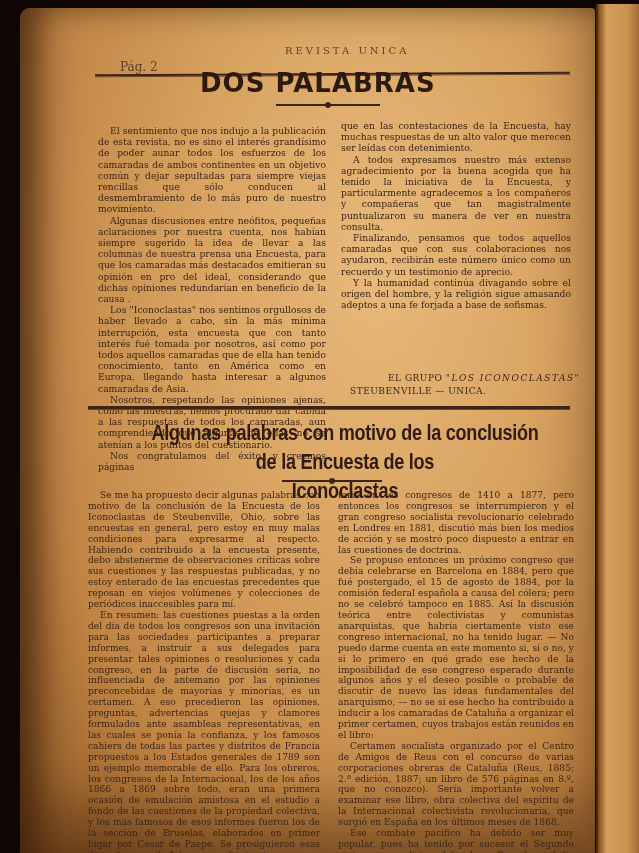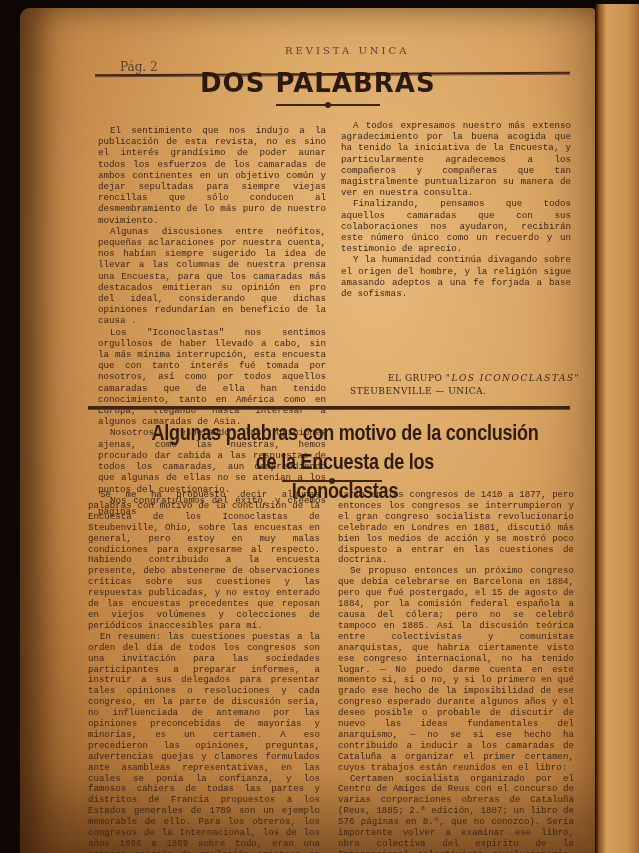--- a/index.html
+++ b/index.html
@@ -44,21 +44,20 @@
     .orn {
       position: absolute; height: 2px; background: #3a2416;
     }
     .orn::after {
       content: ""; position: absolute; left: 50%; top: -2px; width: 6px; height: 6px;
       margin-left: -3px; border-radius: 50%; background: #3a2416;
     }
     .col {
       position: absolute; font-size: 9.2px; line-height: 11.2px; color: #3b2618;
       text-align: justify;
-      font-family: Liberation Mono, monospace;
     }
     .col p { margin: 0; text-indent: 12px; }
     .col p.noindent { text-indent: 0; }
     .sig {
       position: absolute; font-size: 9px; color: #3b2618; letter-spacing: 0.5px;
     }
     .sig i { font-style: italic; letter-spacing: 1.5px; }
     .title2 {
       position: absolute; left: 95px; top: 418px; width: 500px; text-align: center;
       font-family: "Liberation Sans", sans-serif; font-weight: bold;
@@ -86,20 +85,21 @@
 
 <div class="col" style="left:98px; top:125px; width:228px;">
   <p>El sentimiento que nos indujo a la publicación de esta revista, no es sino el interés grandísimo de poder aunar todos los esfuerzos de los camaradas de ambos continentes en un objetivo común y dejar sepultadas para siempre viejas rencillas que sólo conducen al desmembramiento de lo más puro de nuestro movimiento.</p>
   <p>Algunas discusiones entre neófitos, pequeñas aclaraciones por nuestra cuenta, nos habían siempre sugerido la idea de llevar a las columnas de nuestra prensa una Encuesta, para que los camaradas más destacados emitieran su opinión en pro del ideal, considerando que dichas opiniones redundarían en beneficio de la causa .</p>
   <p>Los "Iconoclastas" nos sentimos orgullosos de haber llevado a cabo, sin la más mínima interrupción, esta encuesta que con tanto interés fué tomada por nosotros, así como por todos aquellos camaradas que de ella han tenido conocimiento, tanto en América como en Europa, llegando hasta interesar a algunos camaradas de Asia.</p>
   <p>Nosotros, respetando las opiniones ajenas, como las nuestras, hemos procurado dar cabida a las respuestas de todos los camaradas, aun comprendiendo que algunas de ellas no se atenían a los puntos del cuestionario.</p>
   <p>Nos congratulamos del éxito, y creemos páginas</p>
 </div>
 
 <div class="col" style="left:341px; top:120px; width:230px;">
+  <p class="noindent">que en las contestaciones de la Encuesta, hay muchas respuestas de un alto valor que merecen ser leídas con detenimiento.</p>
   <p>A todos expresamos nuestro más extenso agradecimiento por la buena acogida que ha tenido la iniciativa de la Encuesta, y particularmente agradecemos a los compañeros y compañeras que tan magistralmente puntualizaron su manera de ver en nuestra consulta.</p>
   <p>Finalizando, pensamos que todos aquellos camaradas que con sus colaboraciones nos ayudaron, recibirán este número único como un recuerdo y un testimonio de aprecio.</p>
   <p>Y la humanidad continúa divagando sobre el origen del hombre, y la religión sigue amasando adeptos a una fe forjada a base de sofismas.</p>
 </div>
 
 <div class="sig" style="left:388px; top:373px;">
   <span>EL GRUPO</span>
   <i>"LOS ICONOCLASTAS"</i>
 </div>
 <div class="sig" style="left:350px; top:386px;">STEUBENVILLE — UNICA.</div>

